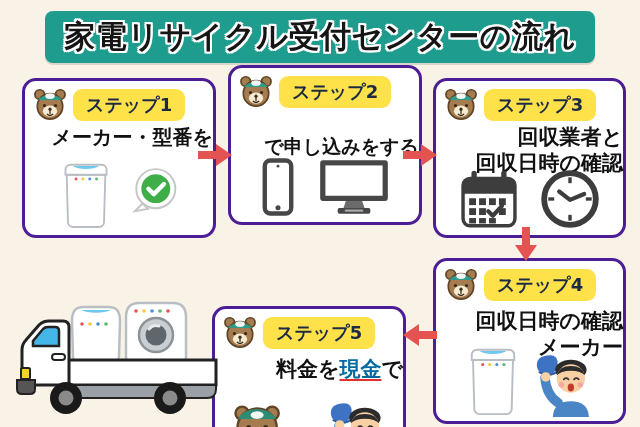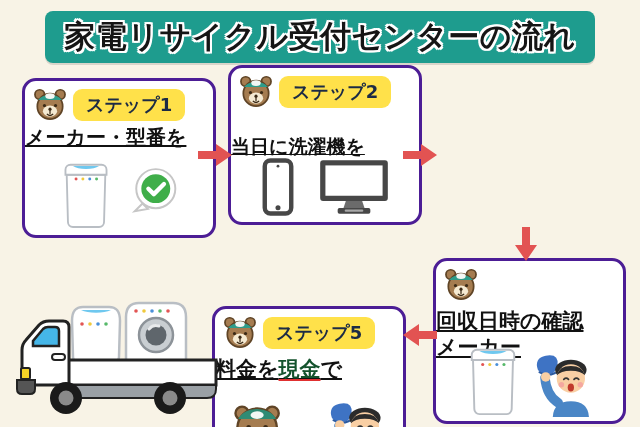--- a/index.html
+++ b/index.html
@@ -21,26 +21,26 @@
   .s3{left:433px;top:78px;width:187px;height:154px;}
   .s4{left:433px;top:258px;width:187px;height:160px;}
   .s5{left:212px;top:258px;width:188px;height:160px;margin-top:48px;}
 
   .bear{position:absolute;left:6px;top:5px;width:38px;height:36px;}
   .bear svg{width:100%;height:100%;}
 
   .badge{position:absolute;left:48px;top:8px;background:#ffe14a;color:#1c2b45;
     font-weight:bold;font-size:18px;padding:4px 13px;border-radius:9px;white-space:nowrap;}
 
-  .step-text{position:absolute;top:44px;left:0;right:0;text-align:left;
-    font-size:21px;font-weight:bold;color:#111;line-height:1.22;white-space:nowrap;text-decoration:underline;}
+  .step-text{position:absolute;top:44px;left:0;right:0;text-align:right;
+    font-size:21px;font-weight:bold;color:#111;line-height:1.22;white-space:nowrap;}
   .s1 .step-text{font-size:20px;}
   .s2 .step-text{font-size:19px;}
   .s4 .step-text,.s5 .step-text{top:48px;}
-  .hl{color:#14532d;text-decoration:underline;text-decoration-color:#e03030;
+  .hl{color:#0369a1;text-decoration:underline;text-decoration-color:#e03030;
     text-decoration-thickness:2px;text-underline-offset:3px;}
 
   .icons{position:absolute;left:0;right:0;bottom:6px;display:flex;justify-content:center;align-items:center;}
   .s4 .icons,.s5 .icons{bottom:4px;align-items:flex-end;}
   .ic{display:block;}
   .ic-washer{width:56px;height:70px;}
   .ic-check{width:50px;height:50px;margin-left:16px;margin-top:-6px;}
   .ic-phone{width:34px;height:58px;margin-right:24px;}
   .ic-monitor{width:70px;height:58px;}
   .ic-calendar{width:58px;height:60px;margin-right:22px;}
@@ -208,37 +208,56 @@
     </div>
   </section>
 
   <section class="step-box s2">
     <span class="bear"><svg>
           <use href="#bear"></use>
         </svg></span>
     <span class="badge">ステップ2</span>
     <div class="step-text">
       <br>
-      <span>当日に洗濯機を</span>
+      <span>で申し込みをする</span>
     </div>
     <div class="icons">
       <svg class="ic ic-phone">
           <use href="#phone"></use>
         </svg>
       <svg class="ic ic-monitor">
           <use href="#monitor"></use>
         </svg>
     </div>
   </section>
 
+  <section class="step-box s3">
+    <span class="bear"><svg>
+          <use href="#bear"></use>
+        </svg></span>
+    <span class="badge">ステップ3</span>
+    <div class="step-text">
+      <span>回収業者と</span><br>
+      <span>回収日時の確認</span>
+    </div>
+    <div class="icons">
+      <svg class="ic ic-calendar">
+          <use href="#calendar"></use>
+        </svg>
+      <svg class="ic ic-clock">
+          <use href="#clock"></use>
+        </svg>
+    </div>
+  </section>
 
   <section class="step-box s4">
     <span class="bear"><svg>
           <use href="#bear"></use>
         </svg></span>
+    <span class="badge">ステップ4</span>
     <div class="step-text">
       <span>回収日時の確認</span><br>
       <span>メーカー</span>
     </div>
     <div class="icons">
       <svg class="ic ic-washer2">
           <use href="#washer"></use>
         </svg>
       <svg class="ic ic-man">
           <use href="#man"></use>

